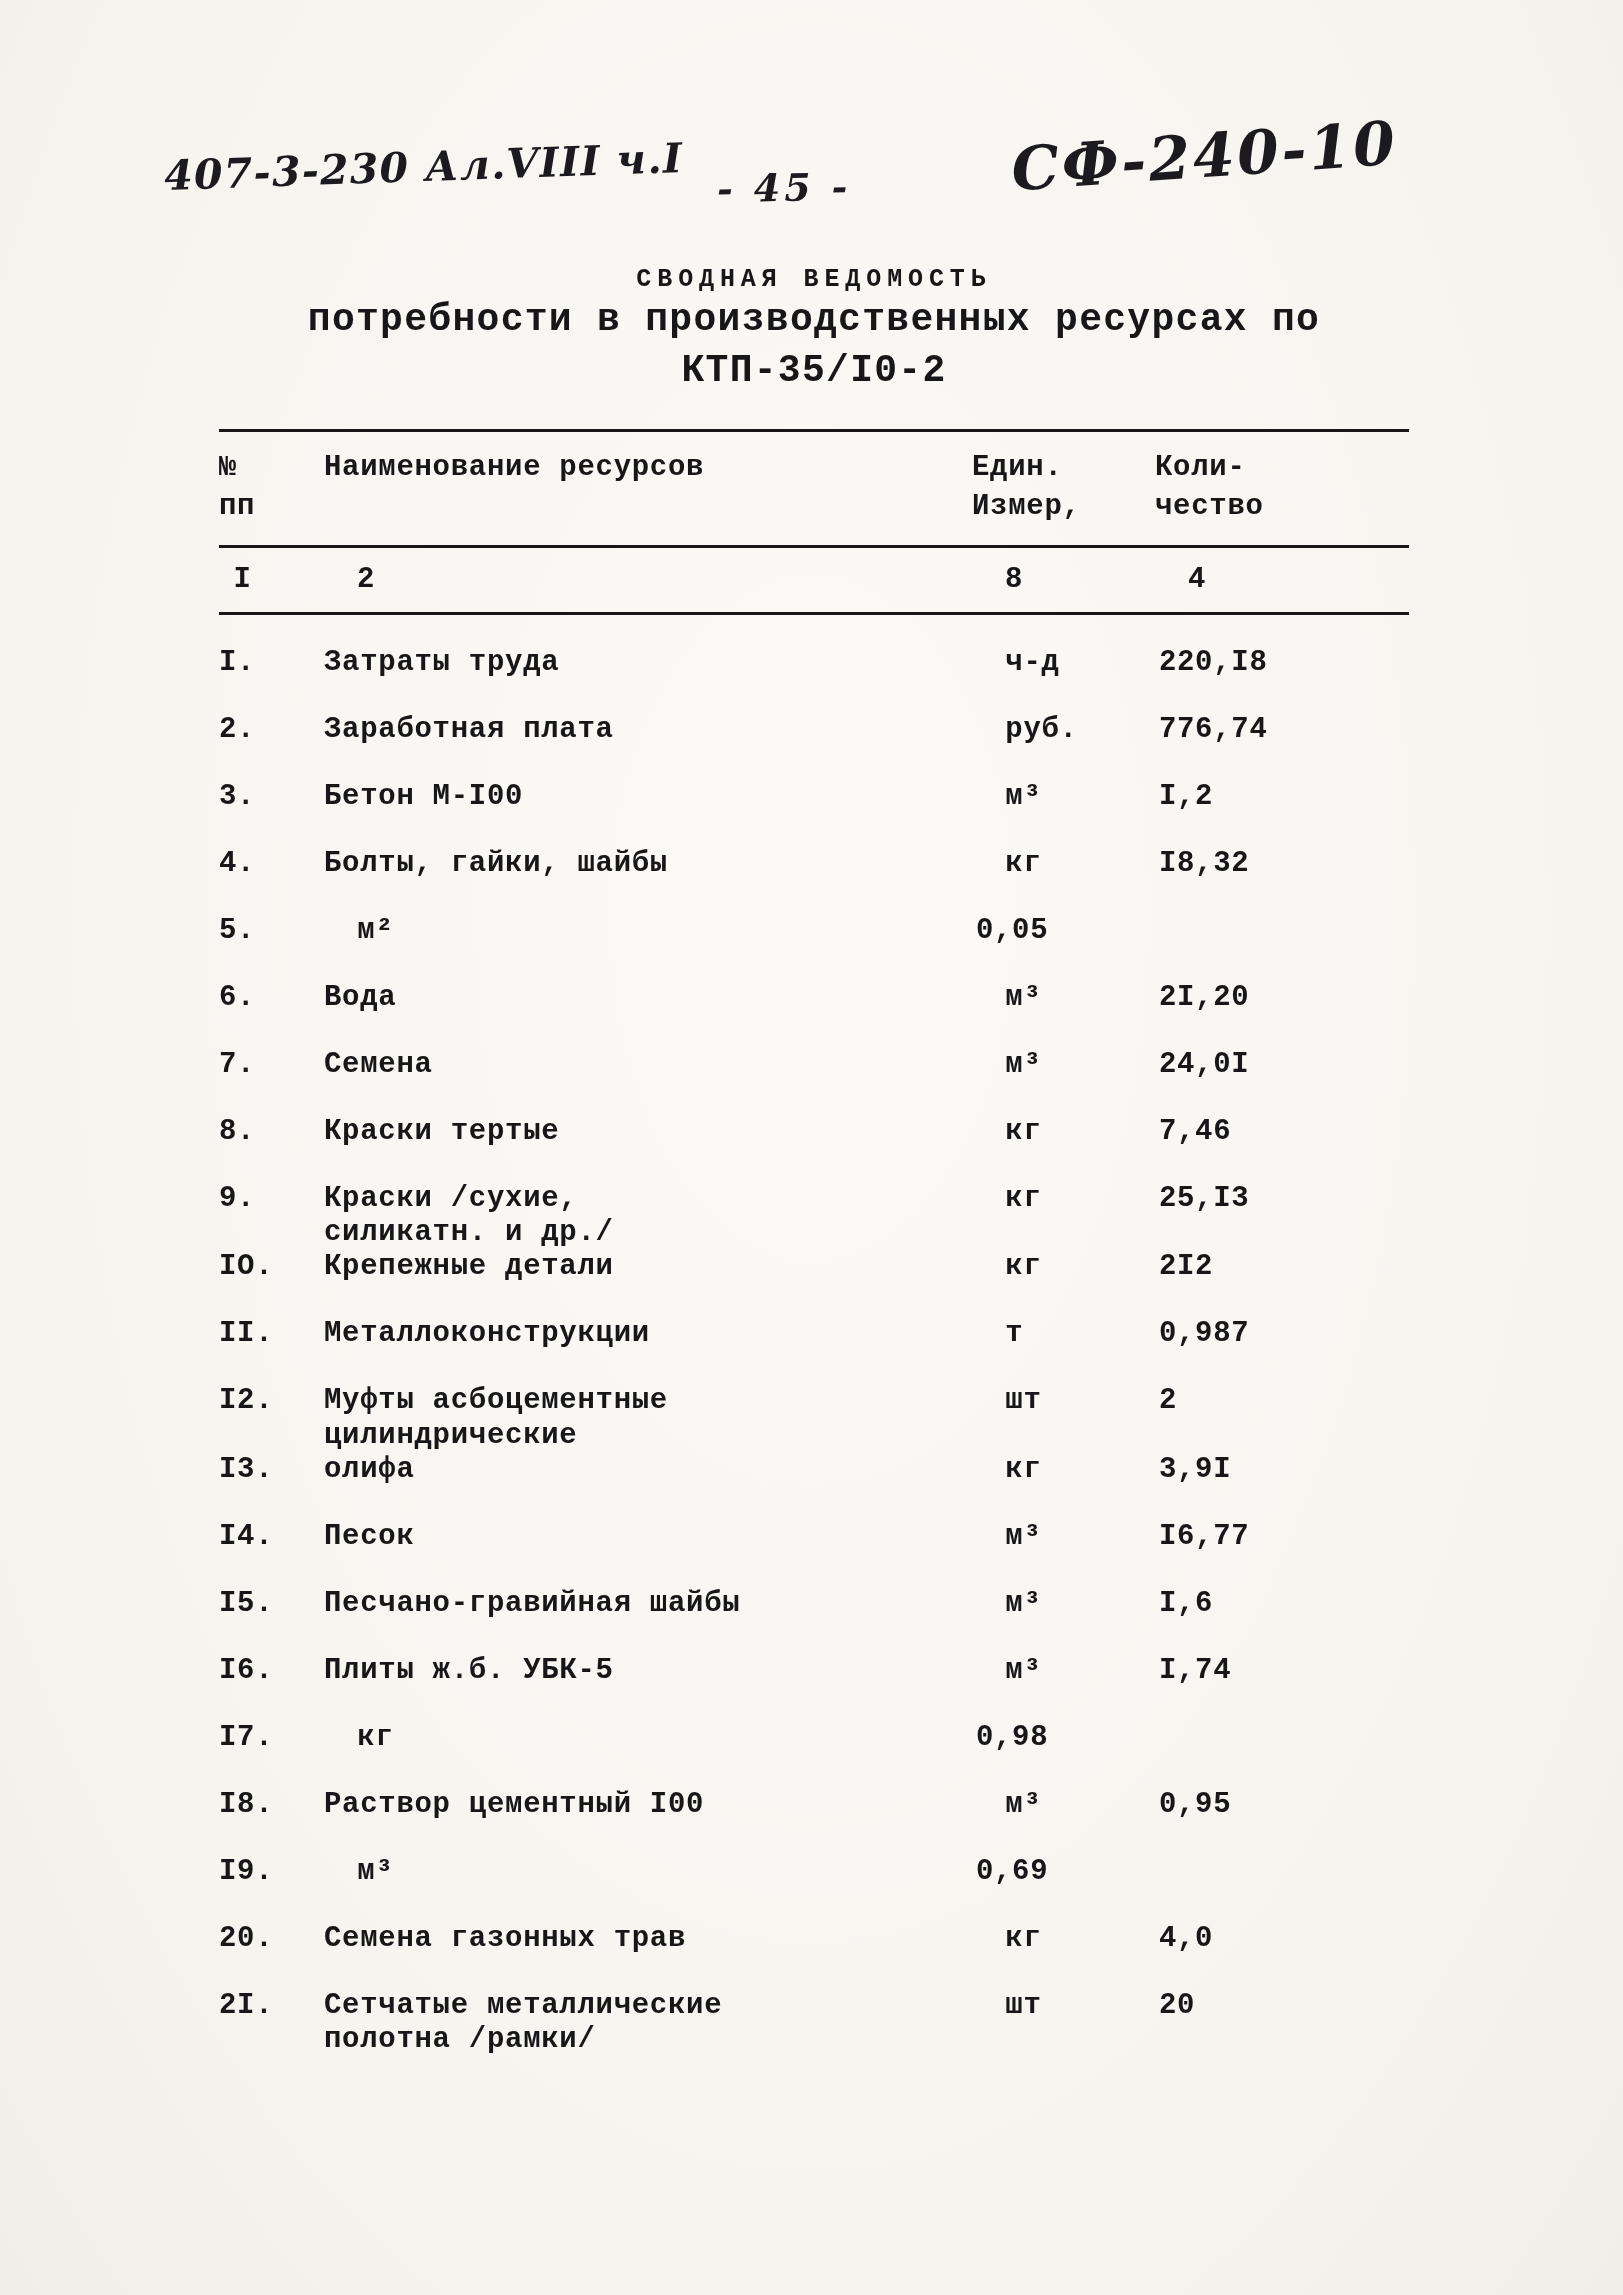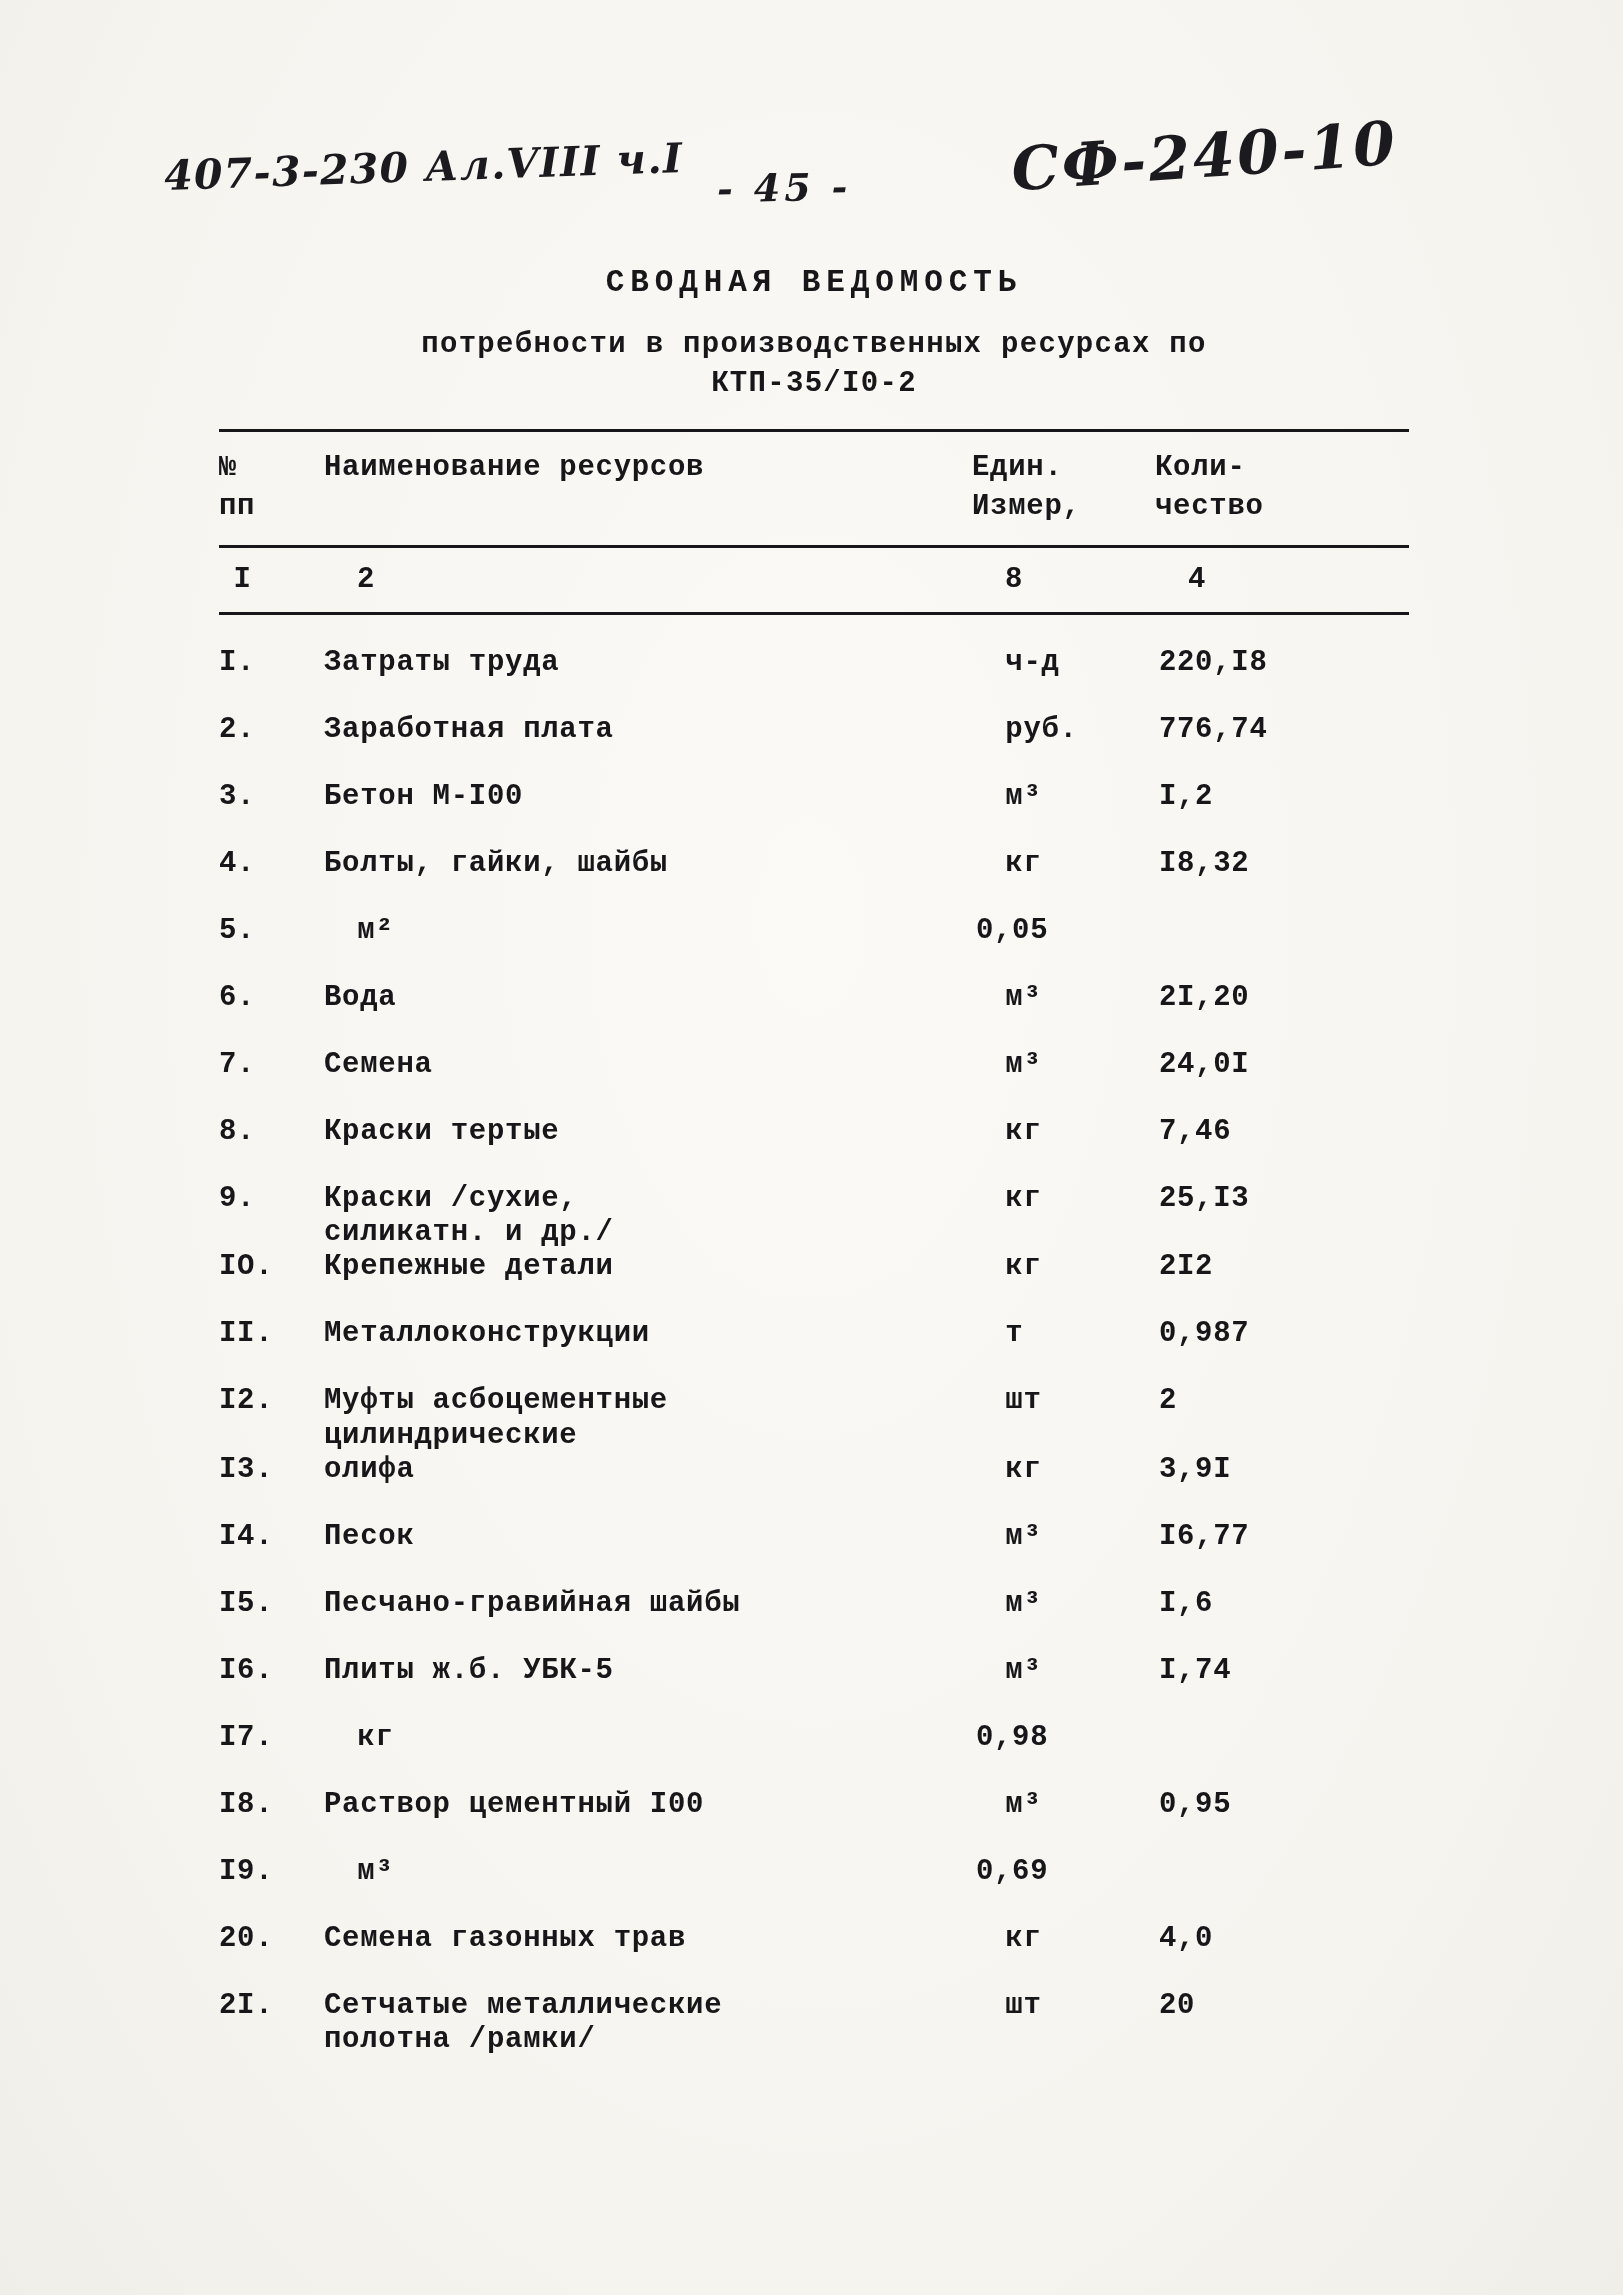--- a/index.html
+++ b/index.html
@@ -32,24 +32,24 @@
   .stamp{
     position:absolute;left:1011px;top:121px;
     font-size:60px;letter-spacing:2.6px;transform:rotate(-4deg);
   }
   
   .title-block{
     position:absolute;left:219px;top:265px;width:1190px;
     text-align:center;font-weight:700;
   }
   .title{
-    font-size:31px;letter-spacing:5.9px;margin-bottom:25px;text-align:center;
+    font-size:25px;letter-spacing:5.9px;text-align:center;
   }
   .subtitle{
-    font-size:29px;letter-spacing:1.3px;line-height:1.35;
+    font-size:38px;letter-spacing:1.3px;line-height:1.35;
   }
   
   .tbl{
     position:absolute;left:219px;top:429px;width:1190px;
     font-weight:700;font-size:29px;letter-spacing:0.7px;
   }
   .rule{
     height:3.3px;background:#17171a;border:none;margin:0;
   }
   .rule.thin{height:2.6px;}

